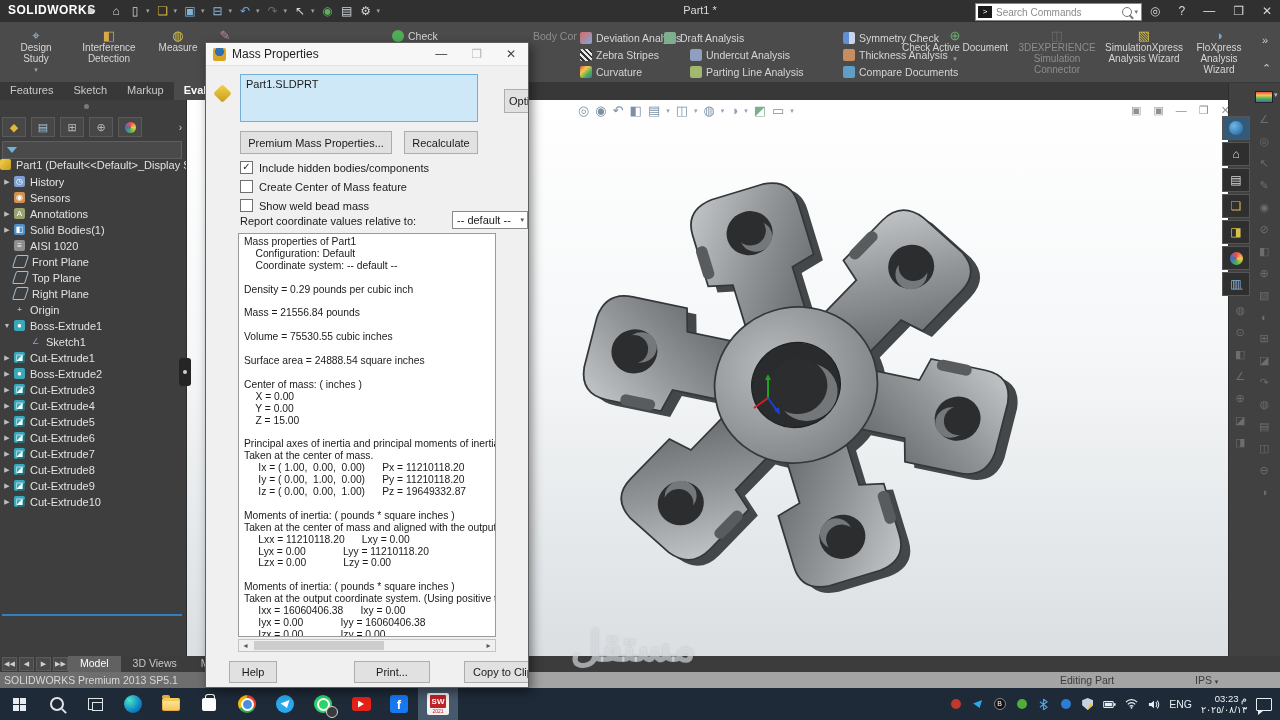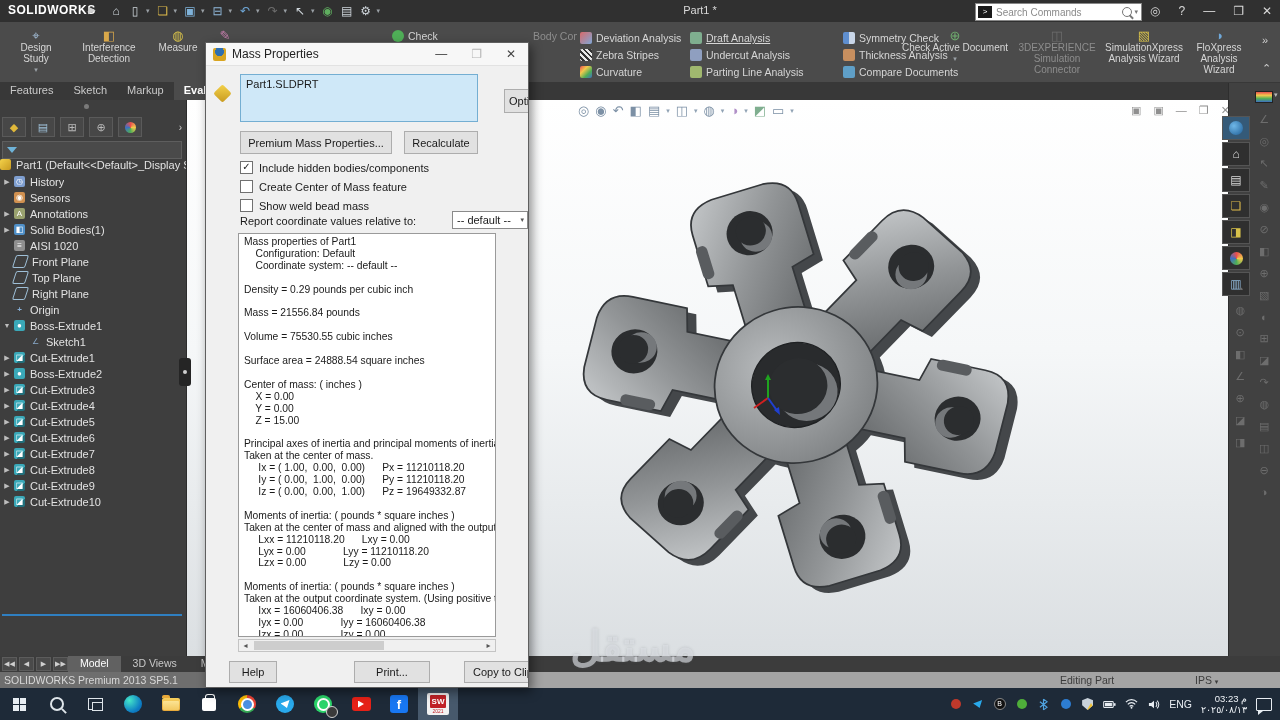--- a/index.html
+++ b/index.html
@@ -217,21 +217,21 @@
       </div>
     <div class="rb-row" style="left:580px;top:27px;">
         <span class="an-ic" style="background:repeating-linear-gradient(45deg,#e8e8e8 0 2px,#333 2px 4px)"></span>
         <span>Zebra Stripes</span>
       </div>
     <div class="rb-row" style="left:580px;top:44px;">
         <span class="an-ic" style="background:linear-gradient(135deg,#e94f4f,#f2c94c,#4fae57,#3f6fc1)"></span>
         <span>Curvature</span>
       </div>
 
-    <div class="rb-row" style="left:690px;top:10px;text-decoration:underline;">
+    <div class="rb-row" style="left:664px;top:10px;">
         <span class="an-ic" style="background:#7fae8f"></span>
         <span>Draft Analysis</span>
       </div>
     <div class="rb-row" style="left:690px;top:27px;">
         <span class="an-ic" style="background:#8f9fc0"></span>
         <span>Undercut Analysis</span>
       </div>
     <div class="rb-row" style="left:690px;top:44px;">
         <span class="an-ic" style="background:#a0b86f"></span>
         <span>Parting Line Analysis</span>

